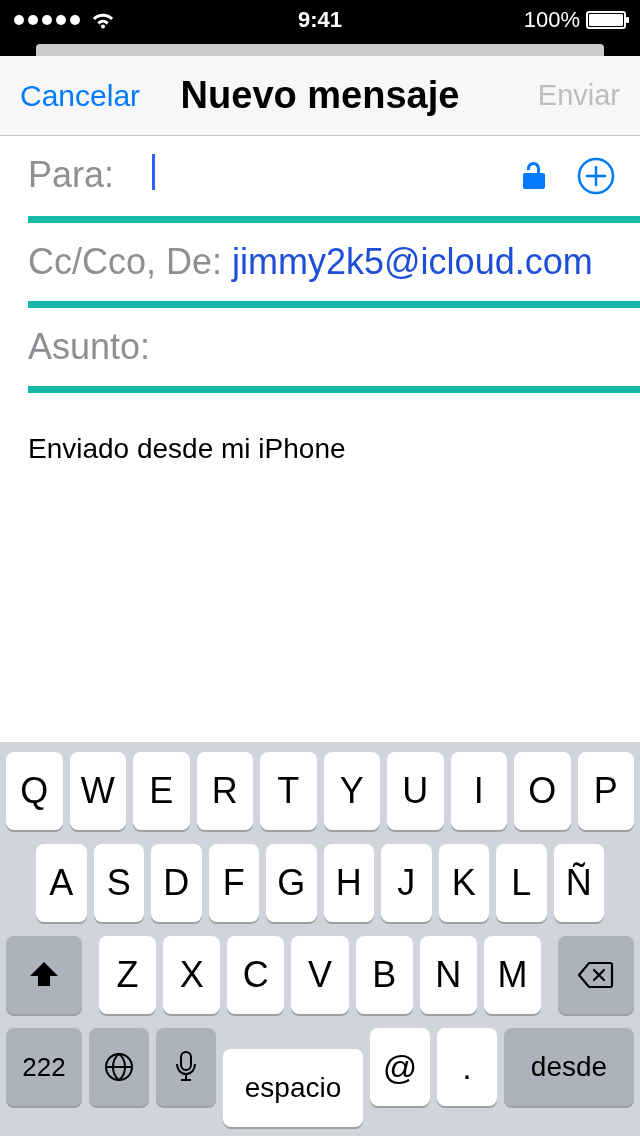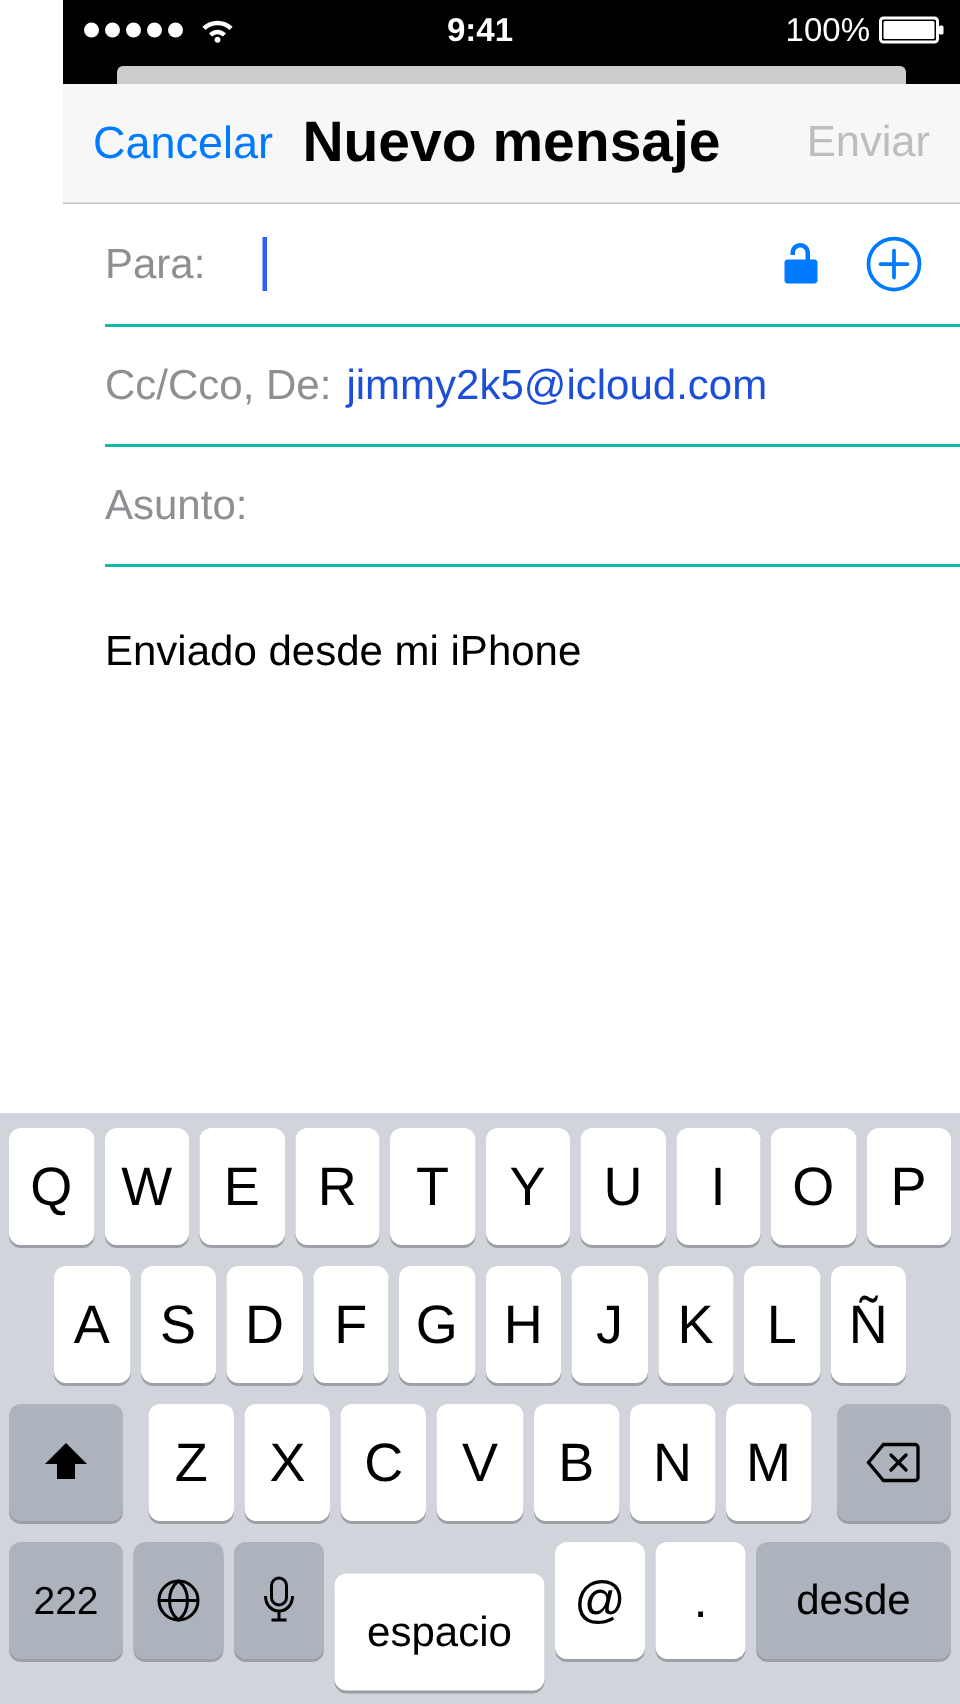--- a/index.html
+++ b/index.html
@@ -1,17 +1,17 @@
 <!DOCTYPE html>
 <html><head>
 <meta charset="utf-8">
 <style>
   * { margin:0; padding:0; box-sizing:border-box; font-family: -apple-system, "Helvetica Neue", Helvetica, Arial, sans-serif; -webkit-font-smoothing:antialiased; }
   html,body { width:640px; height:1136px; background:#fff; overflow:hidden; }
-  .screen { width:640px; height:1136px; background:#fff; position:relative;padding-left:42px; }
+  .screen { width:640px; height:1136px; background:#fff; position:relative; }
 
   
   .status-bar { width:100%; height:40px; background:#000; color:#fff; display:flex; align-items:center; justify-content:space-between; padding:0 14px; font-size:22px; font-weight:500; }
   .status-left { display:flex; align-items:center; gap:10px; }
   .dots { display:flex; gap:4px; }
   .dot { width:10px; height:10px; border-radius:50%; background:#fff; }
   .status-center { position:absolute; left:0; right:0; text-align:center; font-weight:600; }
   .status-center span { display:inline-block; }
   .status-right { display:flex; align-items:center; gap:6px; z-index:2; }
   .battery-outline { width:40px; height:18px; border:2px solid #fff; border-radius:3px; position:relative; display:flex; align-items:center; padding:1px; }
@@ -23,21 +23,21 @@
   .sheet-tab { position:absolute; left:36px; right:36px; top:4px; height:14px; background:#ccc; border-top-left-radius:4px; border-top-right-radius:4px; }
 
   
   .nav-bar { height:80px; background:#f7f7f8; border-bottom:1px solid #c6c6c8; display:flex; align-items:center; justify-content:space-between; padding:0 20px; position:relative; }
   .nav-title { position:absolute; left:0; right:0; text-align:center; font-size:38px; font-weight:600; color:#000; }
   .nav-left { font-size:30px; color:#007aff; z-index:2; }
   .nav-right { font-size:29px; color:#bdbdbd; z-index:2; }
 
   
   .fields { padding:0 0 0 28px; }
-  .row { border-bottom:2px solid #14b8a6; display:flex; align-items:center; min-height:80px; padding:18px 22px 18px 0; font-size:28px; }
+  .row { border-bottom:7px solid #14b8a6; display:flex; align-items:flex-start; min-height:80px; padding:18px 22px 18px 0; font-size:36px; }
   .row-label { color:#8e8e93; margin-right:10px; }
   .row-value { color:#1d4ed8; }
   .to-value { color:#007aff; }
   .cursor { display:inline-block; width:3px; height:36px; background:#2d5fff; margin:0 0 0 28px; vertical-align:middle; }
   .spacer { flex:1; }
   .icon-btn { width:44px; height:44px; display:flex; align-items:center; justify-content:center; color:#007aff; margin-left:18px; }
 
   .body-area { padding:40px 28px; font-size:28px; color:#000; min-height:200px; }
 
   

